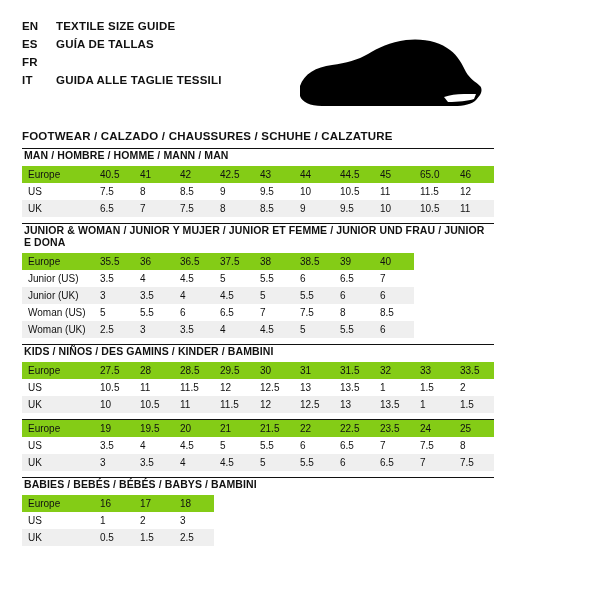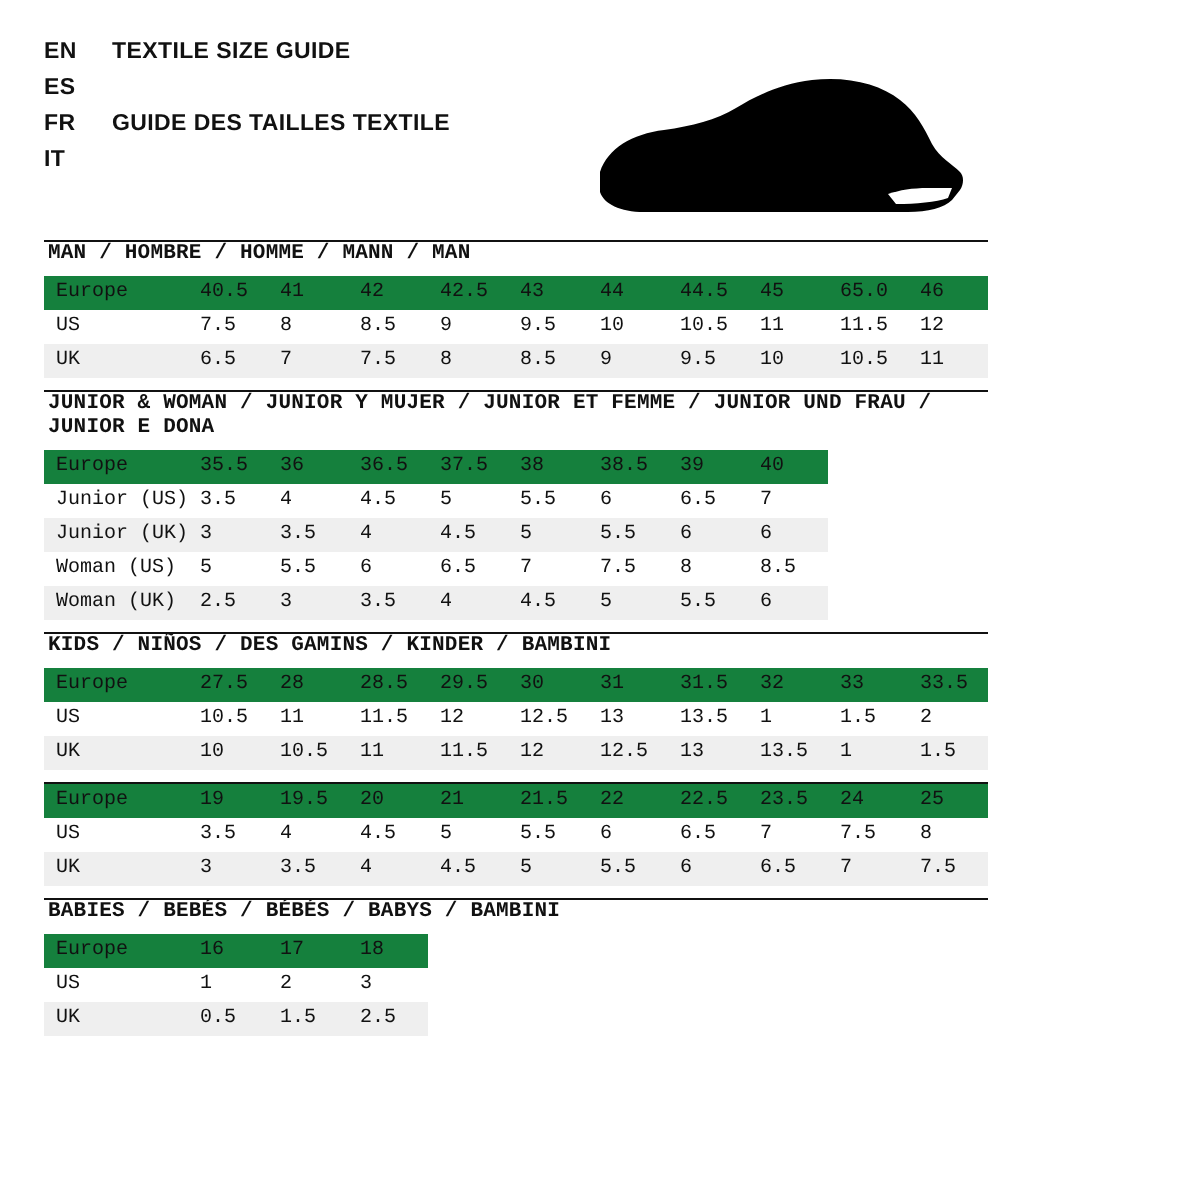--- a/index.html
+++ b/index.html
@@ -58,21 +58,20 @@
 
   .footwear-line {
     margin-top: 16px;
     font-size: 11.5px;
     font-weight: bold;
     letter-spacing: 0.2px;
   }
 
   
   .section {
-    font-family: Liberation Mono, monospace;
   }
   .section-title {
     font-size: 10.5px;
     font-weight: bold;
     letter-spacing: 0.1px;
     padding: 0 0 5px 2px;
   }
   table.size {
     border-collapse: collapse;
     width: 100%;
@@ -82,21 +81,21 @@
   table.size td {
     height: 17px;
     padding: 0 0 0 6px;
     vertical-align: middle;
     white-space: nowrap;
   }
   table.size td.label {
     width: 66px;
   }
   table.size tr.head td {
-    background: #15803d;
+    background: #84cc16;
   }
   table.size tr.alt td {
     background: #efefef;
   }
   table.size tr td.empty {
     background: transparent !important;
   }
   .sep {
     border-top: 1px solid #111111;
     margin-top: 6px;
@@ -111,41 +110,43 @@
 <div class="page">
 
   <div class="header">
     <div class="lang-block">
       <div class="lang-row">
         <span class="lang-code">EN</span>
         <span class="lang-text">TEXTILE SIZE GUIDE</span>
       </div>
       <div class="lang-row">
         <span class="lang-code">ES</span>
+        <span class="lang-text">GUÍA DE TALLAS</span>
       </div>
       <div class="lang-row">
         <span class="lang-code">FR</span>
-        <span class="lang-text">GUIDE DES TAILLES TEXTILE</span>
       </div>
       <div class="lang-row">
         <span class="lang-code">IT</span>
+        <span class="lang-text">GUIDA ALLE TAGLIE TESSILI</span>
       </div>
     </div>
 
     <div class="shoe-wrap">
       <svg viewBox="0 0 190 80" width="190" height="80" aria-hidden="true">
         <path fill="#000000" d="M6 52 C10 40 22 33 38 31 C52 29 64 26 74 20 C84 14 96 8 112 6
           C130 4 146 8 156 16 C164 22 168 30 172 38 C176 45 182 48 186 52
           C188 54 188 58 186 61 L182 66 C178 70 170 72 160 72 L28 72
           C16 72 8 68 6 62 Z"></path>
         <path fill="#ffffff" d="M150 63 C156 61 162 60 170 60 L182 60 L180 65 C174 67 164 68 154 68 Z"></path>
       </svg>
     </div>
   </div>
 
+  <div class="footwear-line">FOOTWEAR / CALZADO / CHAUSSURES / SCHUHE / CALZATURE</div>
 
   <div class="section">
     <div class="sep"></div>
     <div class="section-title">MAN / HOMBRE / HOMME / MANN / MAN</div>
     <table class="size">
       <tbody>
           <tr class="head">
         <td class="label">Europe</td>
         <td>40.5</td>
         <td>41</td>

